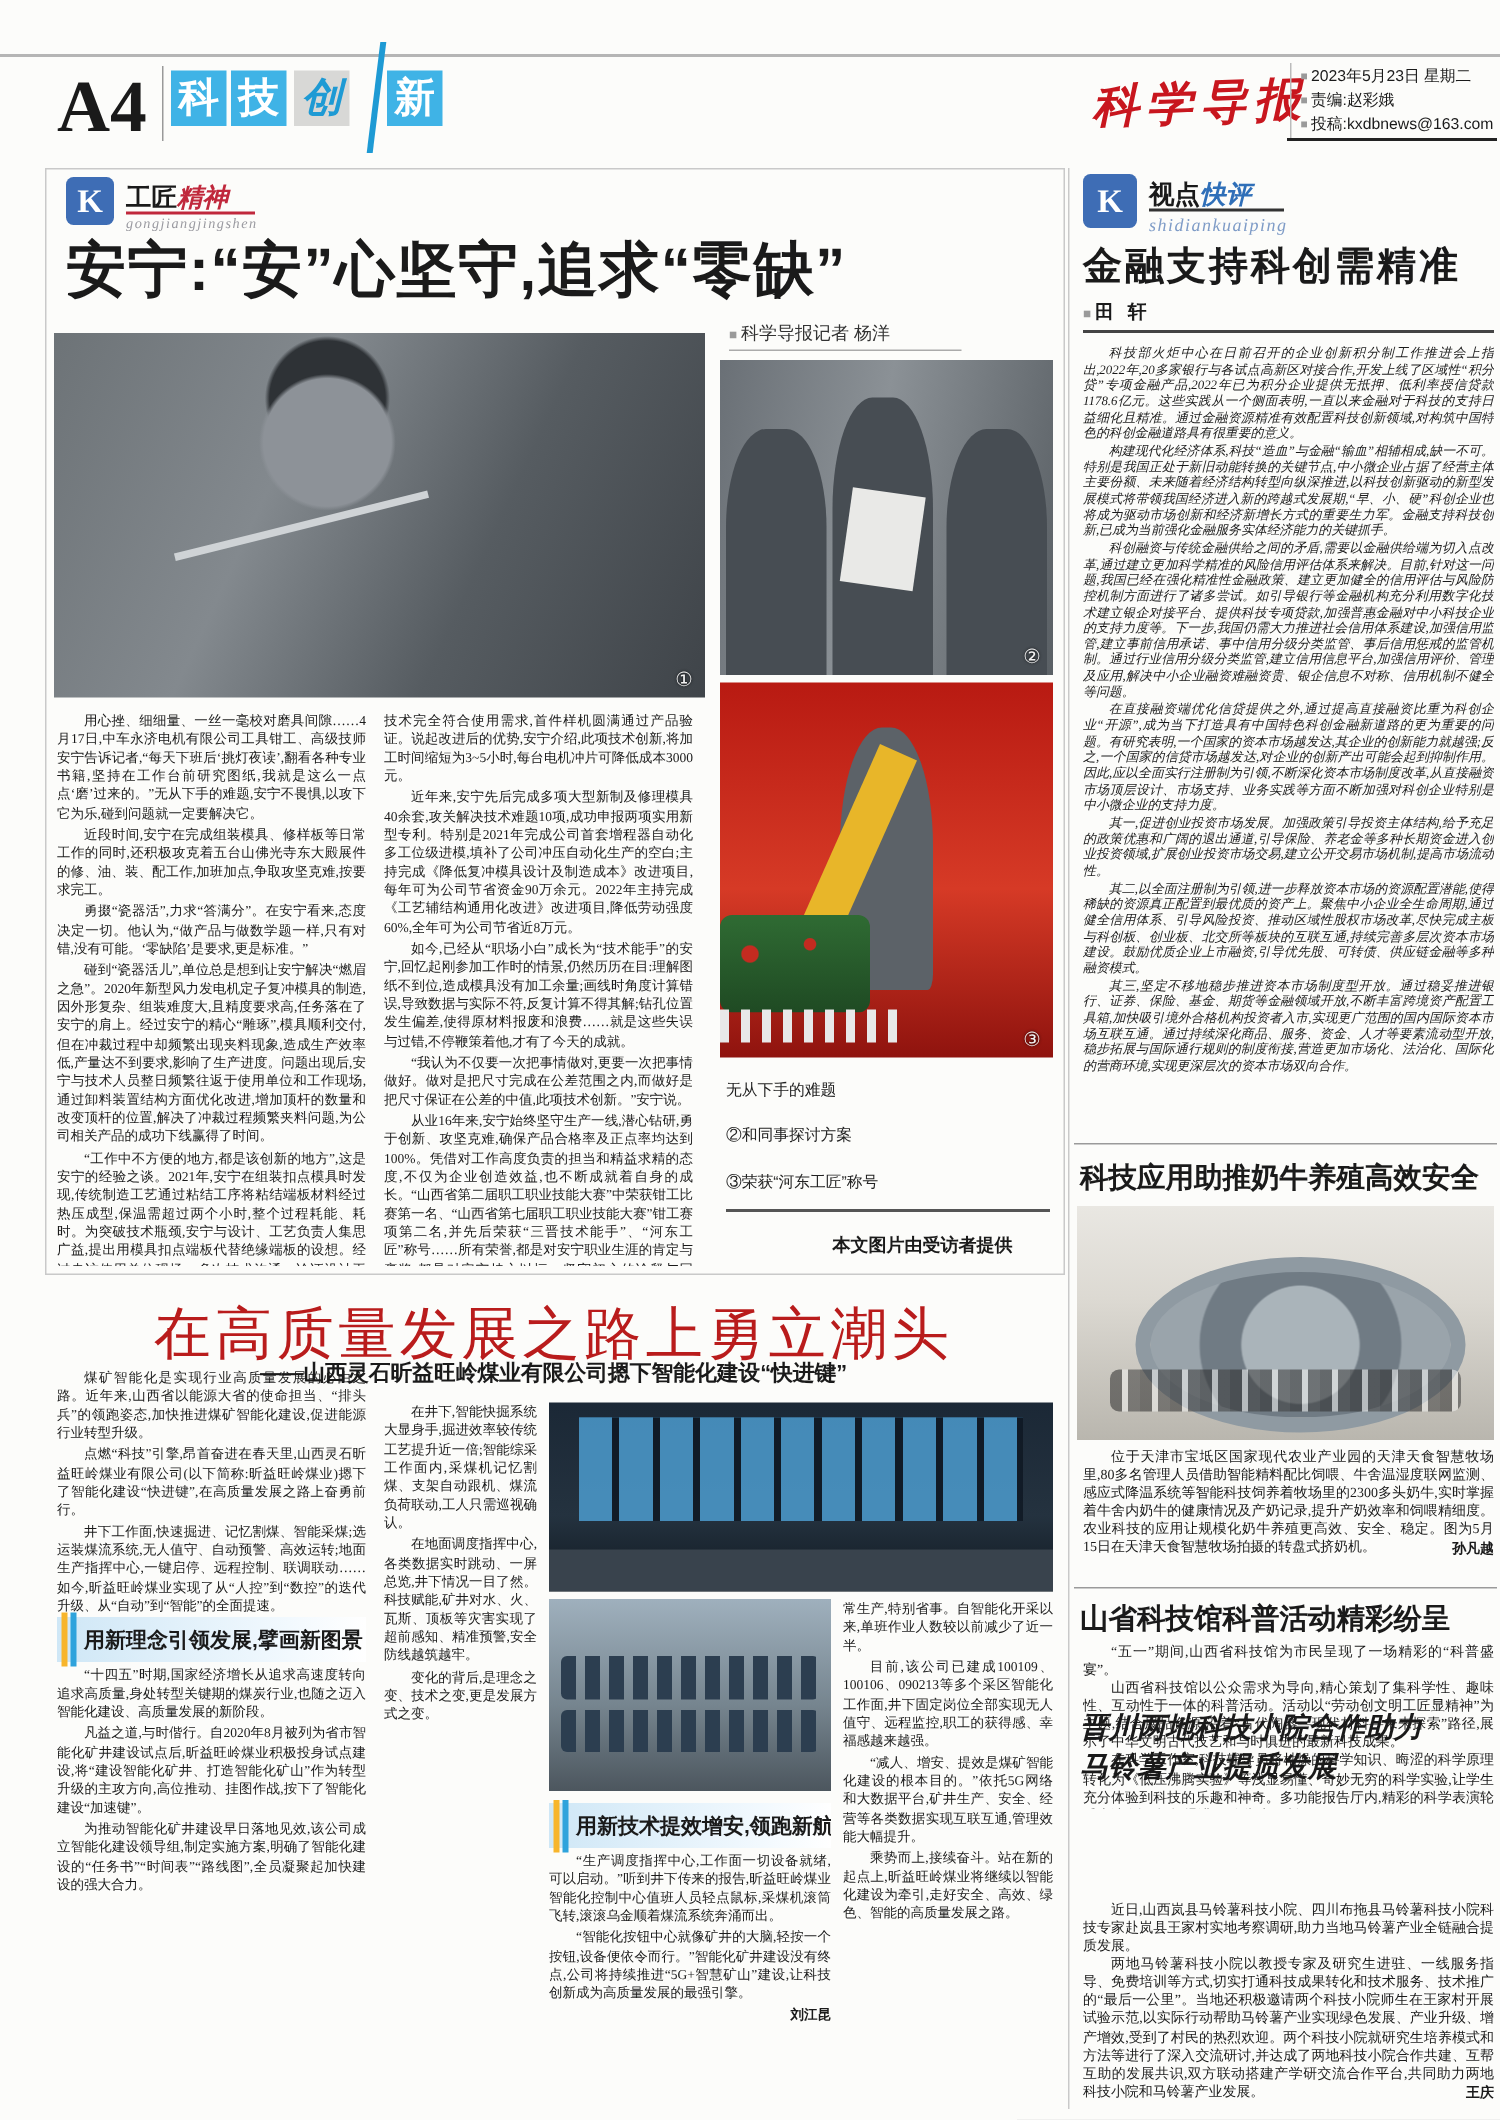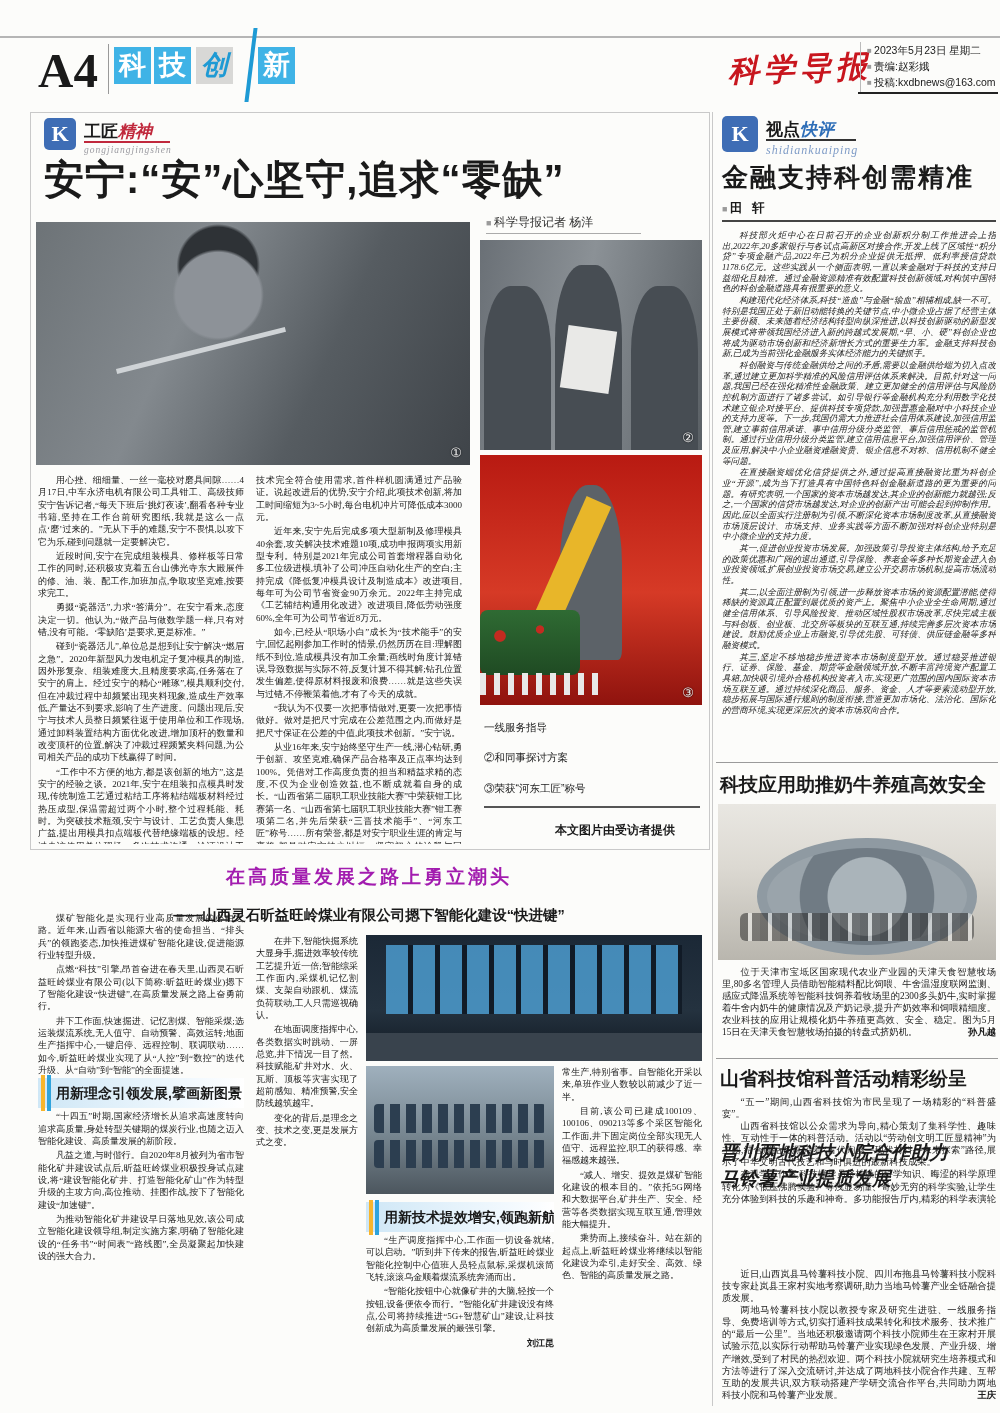--- a/index.html
+++ b/index.html
@@ -42,22 +42,22 @@
   .photo{overflow:hidden;}
   .ph-marker{position:absolute;right:6px;bottom:4px;width:16px;height:16px;line-height:16px;text-align:center;
              color:#f2f2f2;font-size:13px;text-shadow:0 0 2px #000;}
   .col{font-size:9px;line-height:1.37;text-align:justify;overflow:hidden;}
   .col p{margin:0 0 2px 0;text-indent:2em;}
   .col p.noindent{text-indent:0;}
   .captions{font-size:10.5px;line-height:2.9;font-family:"Liberation Sans",sans-serif;color:#222;}
   .credit{font-size:12px;font-weight:bold;font-family:"Liberation Sans",sans-serif;}
   .caprule{height:2px;background:#555;}
   
-  .headline2{left:30px;top:864px;width:678px;text-align:center;font-size:19px;font-weight:bold;
-             color:#a21caf;letter-spacing:3px;font-family:"Liberation Sans",sans-serif;}
+  .headline2{left:30px;top:864px;width:678px;text-align:center;font-size:38px;font-weight:normal;
+             color:#b91c1c;letter-spacing:3px;font-family:"Liberation Sans",sans-serif;}
   .subtitle2{left:30px;top:906px;width:678px;text-align:center;font-size:14.5px;font-weight:bold;
              font-family:"Liberation Sans",sans-serif;}
   .subbox{position:relative;height:30px;line-height:30px;margin:8px 0 6px 0;
           background:linear-gradient(90deg,#cfe7f6,#f2f9fe 75%,#fff);
           font-family:"Liberation Sans",sans-serif;font-weight:bold;font-size:14px;
           padding-left:18px;text-indent:0 !important;white-space:nowrap;}
   .subbox::before{content:"";position:absolute;left:3px;top:-3px;bottom:-3px;width:4px;background:#f7b52c;}
   .subbox::after{content:"";position:absolute;left:9px;top:-3px;bottom:-3px;width:4px;background:#2fa3dc;}
   .sig-line{text-align:right;font-weight:bold;font-family:"Liberation Sans",sans-serif;}
   
@@ -166,21 +166,21 @@
   </div>
   <div class="abs col" style="left:256px;top:474px;width:206px;height:370px;">
     <p class="noindent">技术完全符合使用需求,首件样机圆满通过产品验证。说起改进后的优势,安宁介绍,此项技术创新,将加工时间缩短为3~5小时,每台电机冲片可降低成本3000元。</p>
     <p>近年来,安宁先后完成多项大型新制及修理模具40余套,攻关解决技术难题10项,成功申报两项实用新型专利。特别是2021年完成公司首套增程器自动化多工位级进模,填补了公司冲压自动化生产的空白;主持完成《降低复冲模具设计及制造成本》改进项目,每年可为公司节省资金90万余元。2022年主持完成《工艺辅结构通用化改进》改进项目,降低劳动强度60%,全年可为公司节省近8万元。</p>
     <p>如今,已经从“职场小白”成长为“技术能手”的安宁,回忆起刚参加工作时的情景,仍然历历在目:理解图纸不到位,造成模具没有加工余量;画线时角度计算错误,导致数据与实际不符,反复计算不得其解;钻孔位置发生偏差,使得原材料报废和浪费……就是这些失误与过错,不停鞭策着他,才有了今天的成就。</p>
     <p>“我认为不仅要一次把事情做对,更要一次把事情做好。做对是把尺寸完成在公差范围之内,而做好是把尺寸保证在公差的中值,此项技术创新。”安宁说。</p>
     <p>从业16年来,安宁始终坚守生产一线,潜心钻研,勇于创新、攻坚克难,确保产品合格率及正点率均达到100%。凭借对工作高度负责的担当和精益求精的态度,不仅为企业创造效益,也不断成就着自身的成长。“山西省第二届职工职业技能大赛”中荣获钳工比赛第一名、“山西省第七届职工职业技能大赛”钳工赛项第二名,并先后荣获“三晋技术能手”、“河东工匠”称号……所有荣誉,都是对安宁职业生涯的肯定与褒奖,都是对安宁持之以恒、坚守初心的诠释与回报。</p>
   </div>
 
   <div class="abs captions" style="left:484px;top:712px;width:216px;">
-    <div>一线服务指导</div>
+    <div>无从下手的难题</div>
     <div>②和同事探讨方案</div>
     <div>③荣获“河东工匠”称号</div>
   </div>
   <div class="abs caprule" style="left:484px;top:806px;width:216px;"></div>
   <div class="abs credit" style="left:555px;top:822px;">本文图片由受访者提供</div>
 
   <div class="abs headline2">在高质量发展之路上勇立潮头</div>
   <div class="abs subtitle2">——山西灵石昕益旺岭煤业有限公司摁下智能化建设“快进键”</div>
 
   <div class="abs col" style="left:38px;top:912px;width:206px;height:472px;">

